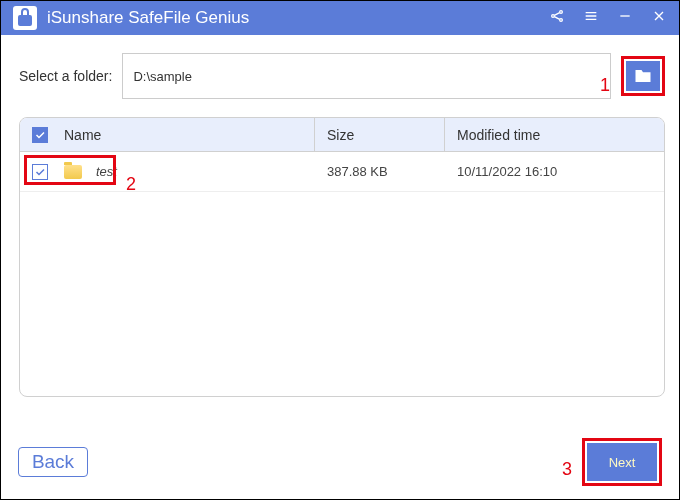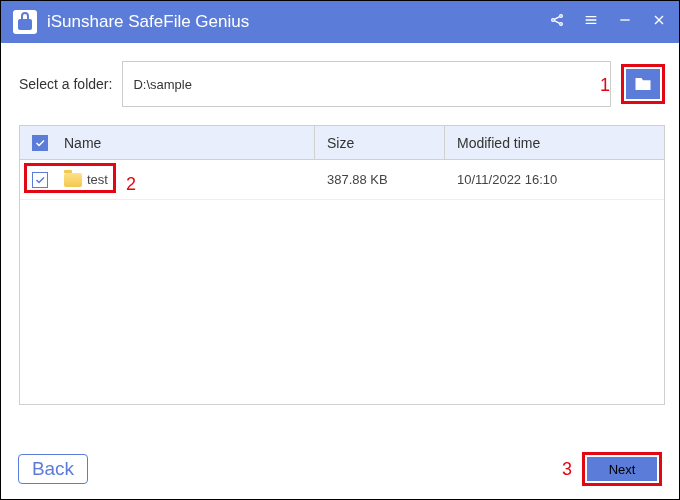--- a/index.html
+++ b/index.html
@@ -6,21 +6,21 @@
   body {
     font-family: "Segoe UI", Arial, sans-serif;
     background: #fff;
     width: 680px;
     height: 500px;
     overflow: hidden;
     border: 1px solid #000;
   }
   .titlebar {
     background: #5b7cd8;
-    height: 42px;
+    height: 34px;
     display: flex;
     align-items: center;
     padding: 12px 12px;
     color: #fff;
   }
   .app-icon {
     width: 24px; height: 24px;
     background: #fff;
     border-radius: 3px;
     display: flex;
@@ -90,22 +90,23 @@
     align-items: center;
     font-size: 13px;
     color: #444;
     border-bottom: 1px solid #eee;
   }
   .row-check { width: 40px; display:flex; justify-content:center; }
   .row-name {
     flex: 0 0 255px;
     display: flex;
     align-items: center;
-    gap: 5px;
+    gap: 14px;
     padding-left: 4px;
+    font-style: italic;
   }
   .row-size { flex: 0 0 130px; padding-left: 12px; }
   .row-time { flex: 1; padding-left: 12px; }
 
   .folder-icon {
     width: 18px; height: 14px;
     background: linear-gradient(#ffe08a,#f2c94c);
     border-radius: 2px;
     position: relative;
   }
@@ -153,23 +154,23 @@
     font-size: 19px;
     cursor: pointer;
   }
   .next-wrap {
     margin-left: auto;
     border: 3px solid #e30613;
     padding: 2px;
   }
   .next-btn {
     background: #5b7cd8;
-    color: #000000;
+    color: #fef9c3;
     width: 70px;
-    height: 24px;
+    height: 38px;
     border: none;
     font-size: 13px;
     cursor: pointer;
   }
 
   .annot {
     position: absolute;
     color: #e30613;
     font-size: 18px;
   }
@@ -209,21 +210,21 @@
     <input class="folder-input" type="text" value="D:\sample" style="">
     <div class="browse-btn-wrap">
       <div class="browse-btn">
         <svg viewBox="0 0 24 24" width="18" height="18" fill="#fff">
             <path d="M10 4H2v16h20V7H12l-2-3z"></path>
           </svg>
       </div>
     </div>
   </div>
 
-  <div class="filelist" style="position:relative;">
+  <div class="filelist" style="position:relative;border-radius:8px;">
     <div class="filelist-header">
       <div class="col-check">
         <div class="checkbox header">
           <svg viewBox="0 0 24 24" fill="none" stroke="#fff" stroke-width="3">
               <path d="M5 12l5 5L20 7"></path>
             </svg>
         </div>
       </div>
       <div class="col-name">Name</div>
       <div class="col-size">Size</div>

